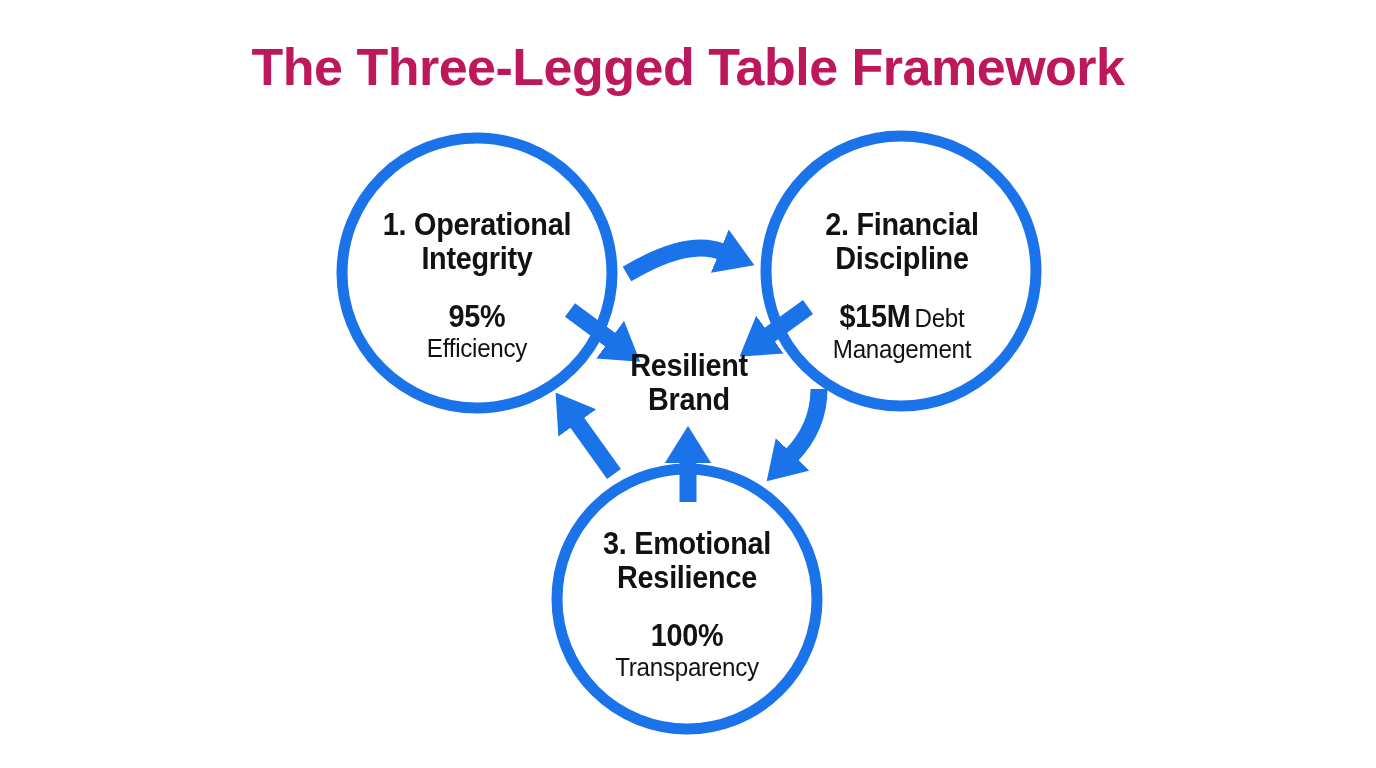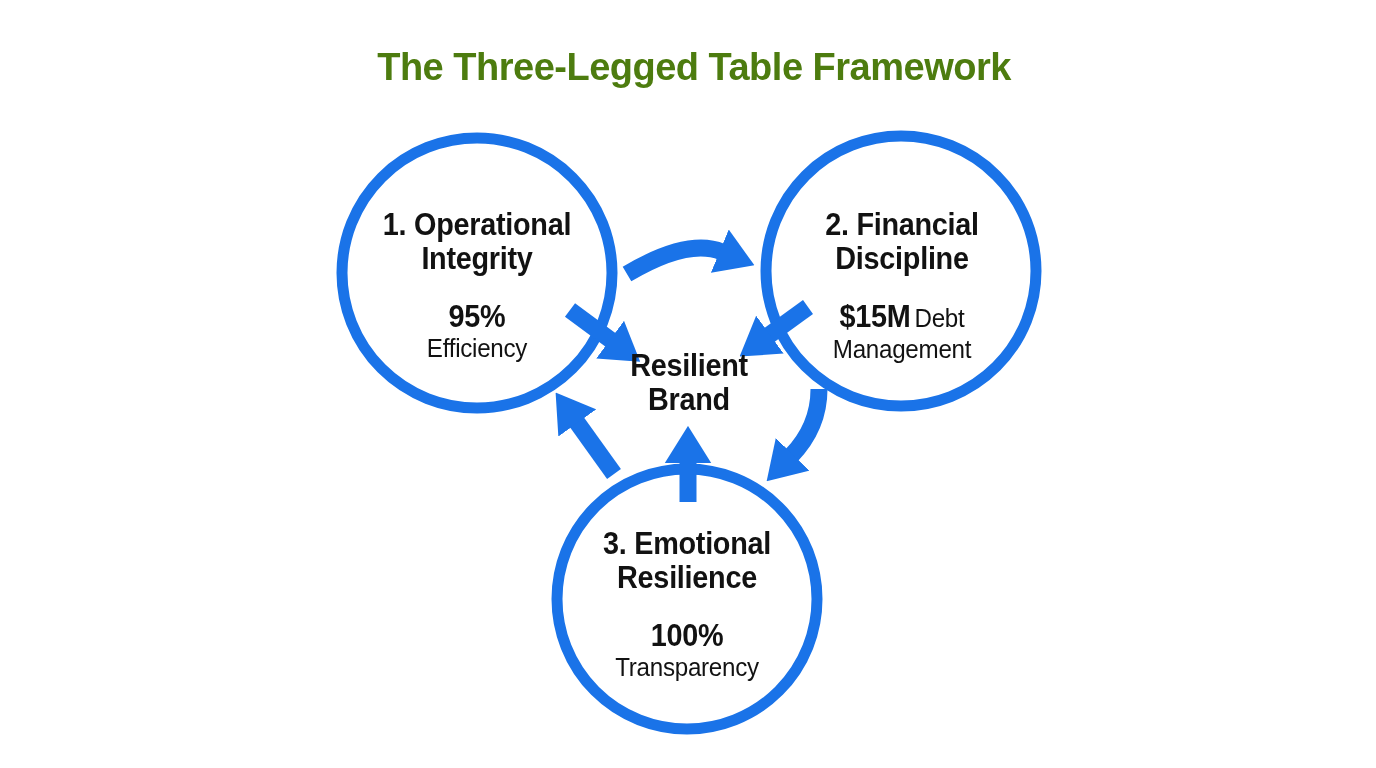--- a/index.html
+++ b/index.html
@@ -9,22 +9,22 @@
 
   .stage { position: relative; width: 1376px; height: 768px; background: var(--bg); }
   .stage svg { position: absolute; left: 0; top: 0; }
 
   .ring  { fill: #ffffff; stroke: var(--accent, #1a73e8); stroke-width: 11; }
   .arrow { fill: none; stroke: var(--accent, #1a73e8); stroke-width: 17; stroke-linecap: butt; }
   .ah    { fill: var(--accent, #1a73e8); }
 
   .title {
     position: absolute; left: 50%; top: 38px; transform: translateX(-50%);
-    font-size: 38px; font-weight: 700; letter-spacing: -0.5px; line-height: 58px;
-    white-space: nowrap; color: #4d7c0f; margin-left: 6px;
+    font-size: 52px; font-weight: 700; letter-spacing: -0.5px; line-height: 58px;
+    white-space: nowrap; color: #be185d;
   }
 
   .node-text {
     position: absolute; transform: translateX(-50%) scaleX(0.93);
     text-align: center; color: #121212; letter-spacing: -0.3px;
   }
   .n1 { left: 477px; top: 208px; width: 270px; }
   .n2 { left: 902px; top: 208px; width: 230px; }
   .n3 { left: 687px; top: 527px; width: 270px; }
 

